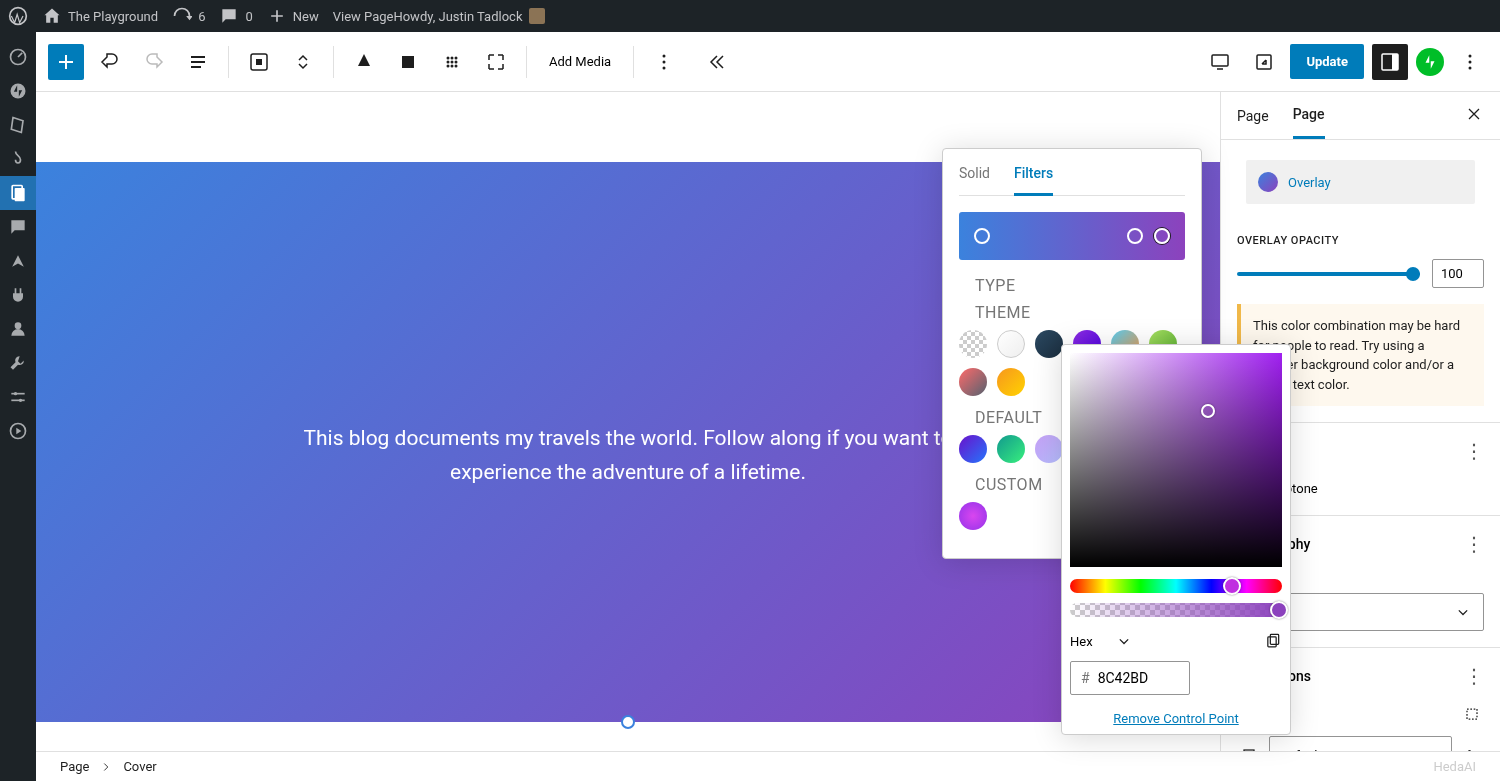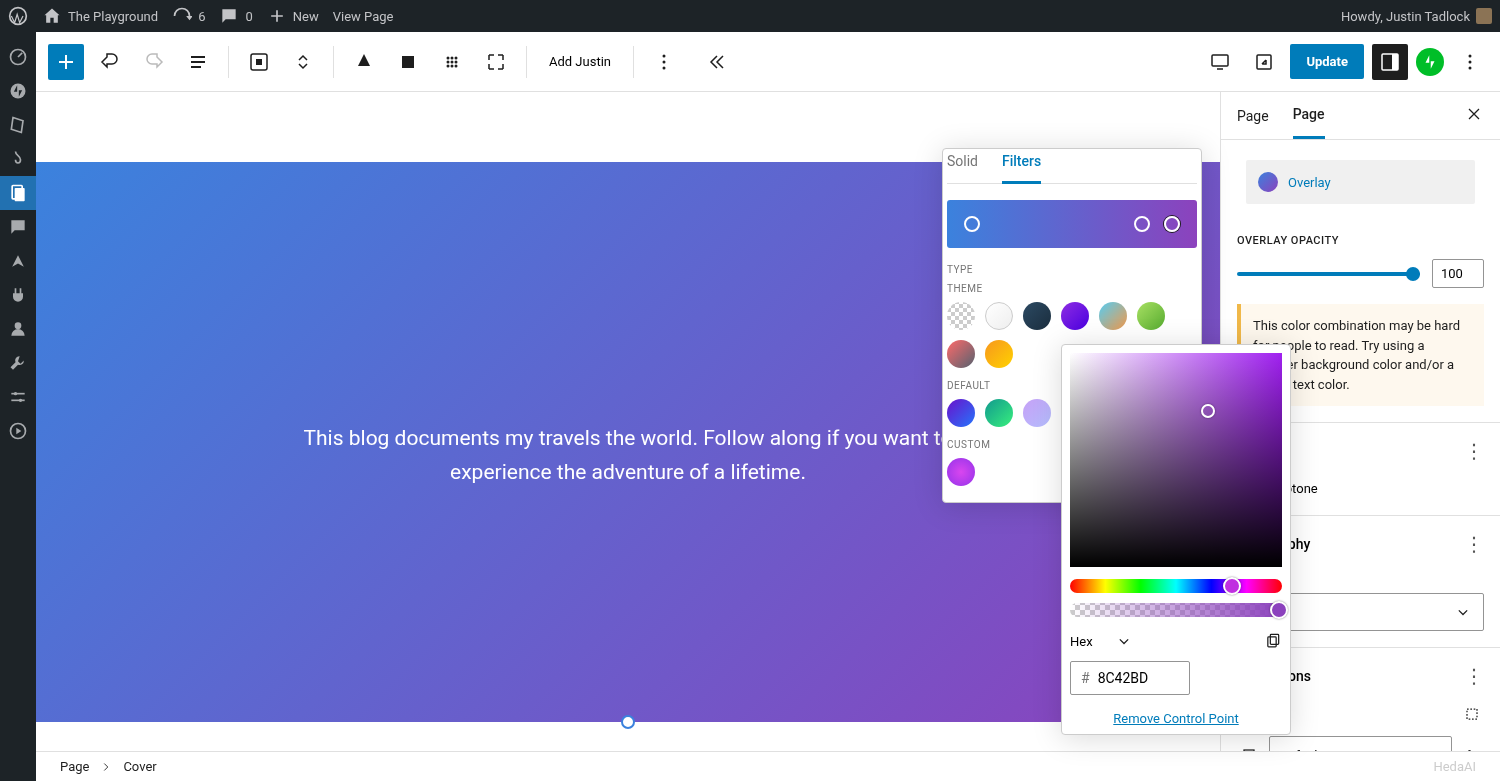--- a/index.html
+++ b/index.html
@@ -1,19 +1,19 @@
 <!DOCTYPE html>
 <html><head>
 <meta charset="utf-8">
 <style>
 * { margin: 0; padding: 0; box-sizing: border-box; font-family: -apple-system, BlinkMacSystemFont, "Segoe UI", Roboto, sans-serif; }
 body { background: #f0f0f1; overflow: hidden; }
 
 
-.admin-bar { background: #1d2327; color: #c3c4c7; height: 32px; display: flex; align-items: center; padding: 0 8px; font-size: 13px; justify-content: space-between; }
+.admin-bar { background: #1d2327; color: #c3c4c7; height: 32px; display: flex; align-items: center; padding: 0 8px; font-size: 13px; }
 .admin-bar-left, .admin-bar-right { display: flex; align-items: center; gap: 14px; }
 .admin-bar-item { display: flex; align-items: center; gap: 6px; cursor: pointer; }
 .admin-bar svg { width: 18px; height: 18px; fill: #c3c4c7; }
 .avatar-sm { width: 16px; height: 16px; background: #8b7355; border-radius: 2px; }
 
 
 .admin-menu { position: absolute; left: 0; top: 32px; bottom: 0; width: 36px; background: #1d2327; display: flex; flex-direction: column; padding-top: 8px; }
 .admin-menu-item { width: 36px; height: 34px; display: flex; align-items: center; justify-content: center; cursor: pointer; }
 .admin-menu-item.active { background: #2271b1; }
 .admin-menu-item svg { width: 20px; height: 20px; fill: #a7aaad; }
@@ -65,27 +65,27 @@
 .notice { background: #fef8ee; border-left: 4px solid #f0b849; padding: 12px; font-size: 13px; color: #1e1e1e; line-height: 1.5; margin-top: 16px; }
 .sec-title { font-size: 14px; font-weight: 500; display: flex; justify-content: space-between; align-items: center; }
 .duotone-row { display: flex; align-items: center; gap: 10px; margin-top: 14px; font-size: 13px; }
 .duotone-sw { width: 22px; height: 22px; border: 1px solid #949494; border-radius: 50%; }
 .select-box { border: 1px solid #949494; border-radius: 2px; padding: 8px 10px; font-size: 13px; margin-top: 10px; display: flex; justify-content: space-between; align-items: center; cursor: pointer; width: 100%; background: #fff; }
 .three-dots { cursor: pointer; font-size: 20px; color: #555; }
 .padding-row { display: flex; align-items: center; gap: 8px; margin-top: 10px; }
 .pad-icon { width: 24px; height: 24px; display: flex; align-items: center; justify-content: center; }
 
 
-.gradient-pop { position: absolute; right: 298px; top: 56px; width: 260px; background: #fff; border: 1px solid #ccc; border-radius: 4px; box-shadow: 0 3px 30px rgba(0,0,0,0.15); padding: 4px; z-index: 10; }
+.gradient-pop { position: absolute; right: 298px; top: 56px; width: 260px; background: #fff; border: 1px solid #ccc; border-radius: 4px; box-shadow: 0 3px 30px rgba(0,0,0,0.15); padding: 16px; z-index: 10; }
 .grad-tabs { display: flex; gap: 24px; border-bottom: 1px solid #e0e0e0; margin-bottom: 16px; }
 .grad-tab { padding: 0 0 12px 0; font-size: 14px; cursor: pointer; color: #757575; }
 .grad-tab.active { color: #007cba; border-bottom: 3px solid #007cba; margin-bottom: -1px; font-weight: 500; }
 .grad-bar { height: 48px; border-radius: 3px; background: linear-gradient(90deg, #3b82dd 0%, #8c42bd 100%); position: relative; margin-bottom: 16px; }
 .grad-stop { position: absolute; top: 50%; transform: translate(-50%, -50%); width: 16px; height: 16px; border: 2px solid #fff; border-radius: 50%; cursor: pointer; }
-.grad-row-label { font-size: 10px; text-transform: uppercase; color: #757575; margin: 8px 0; letter-spacing: 0.5px; }
+.grad-row-label { font-size: 16px; text-transform: uppercase; color: #757575; margin: 8px 16px; letter-spacing: 0.5px; }
 .type-row { display: flex; gap: 10px; margin-bottom: 12px; }
 .type-sel { flex: 1; border: 1px solid #949494; border-radius: 2px; padding: 8px 10px; font-size: 13px; cursor: pointer; background: #fff; }
 .swatch-grid { display: grid; grid-template-columns: repeat(6, 28px); gap: 10px 10px; margin-bottom: 12px; }
 .swatch { width: 28px; height: 28px; border-radius: 50%; cursor: pointer; }
 
 
 .picker-pop { position: absolute; left: 1025px; top: 252px; width: 230px; background: #fff; border: 1px solid #ccc; border-radius: 4px; box-shadow: 0 3px 30px rgba(0,0,0,0.15); padding: 8px; z-index: 20; }
 .sat-area { width: 100%; height: 214px; position: relative; background: linear-gradient(to top, #000, transparent), linear-gradient(to right, #fff, #a020f0); }
 .sat-thumb { position: absolute; width: 14px; height: 14px; border: 2px solid #fff; border-radius: 50%; box-shadow: 0 0 2px rgba(0,0,0,0.5); }
 .hue-bar { height: 14px; margin-top: 12px; border-radius: 10px; background: linear-gradient(to right, #f00, #ff0, #0f0, #0ff, #00f, #f0f, #f00); position: relative; }
@@ -279,21 +279,21 @@
           <circle cx="12" cy="16" r="1.5"></circle>
           <circle cx="16" cy="16" r="1.5"></circle>
         </svg>
       </button>
     <button class="tool-btn">
         <svg viewBox="0 0 24 24">
           <path d="M5 5h5M5 5v5M19 5h-5M19 5v5M5 19h5M5 19v-5M19 19h-5M19 19v-5" stroke="#1e1e1e" stroke-width="1.5" fill="none"></path>
         </svg>
       </button>
     <div class="tool-sep"></div>
-    <span class="tool-text">Add Justin</span>
+    <span class="tool-text">Add Media</span>
     <div class="tool-sep"></div>
     <button class="tool-btn">
         <svg viewBox="0 0 24 24">
           <circle cx="12" cy="6" r="1.5"></circle>
           <circle cx="12" cy="12" r="1.5"></circle>
           <circle cx="12" cy="18" r="1.5"></circle>
         </svg>
       </button>
     <button class="tool-btn" style="margin-left:8px">
         <svg viewBox="0 0 24 24">

